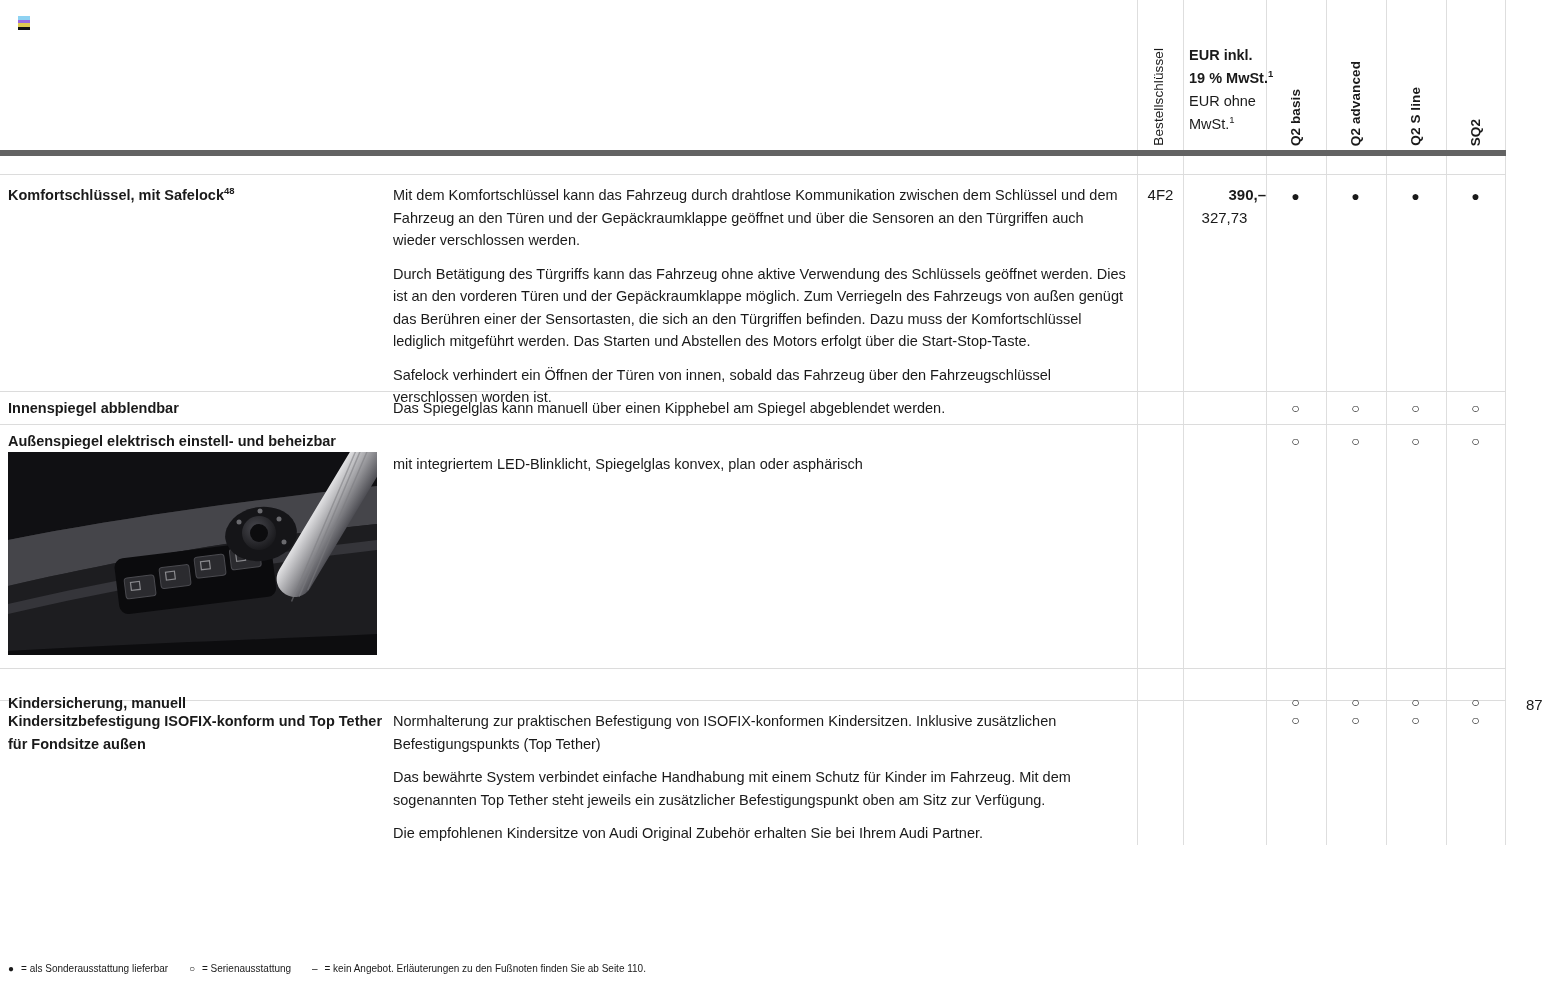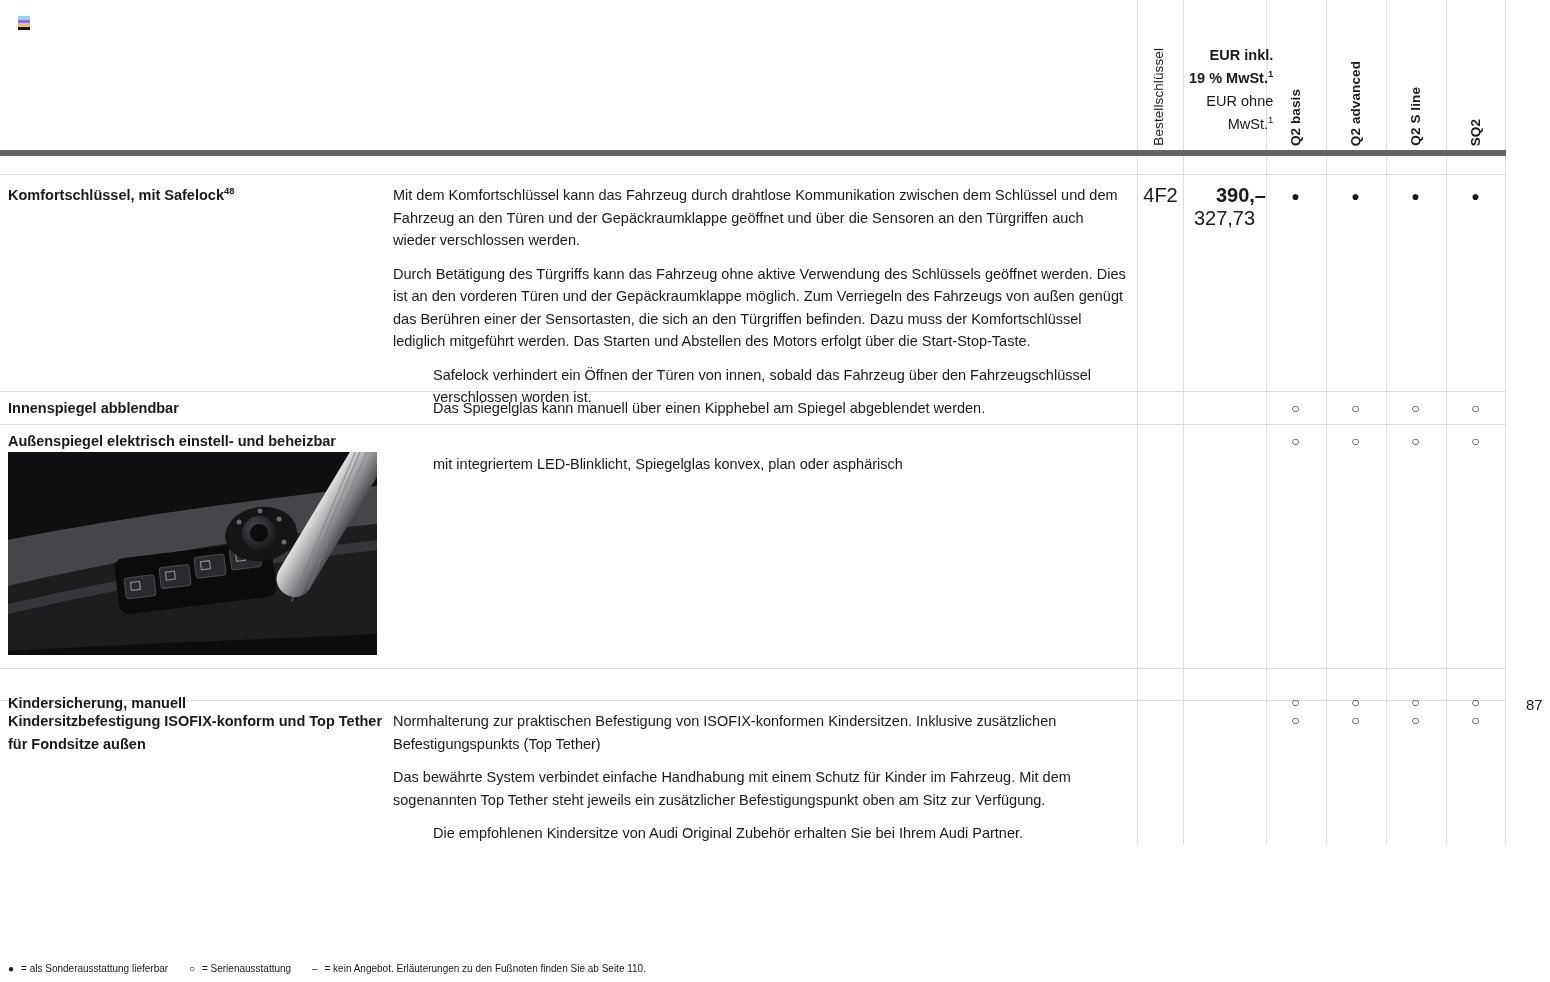--- a/index.html
+++ b/index.html
@@ -12,31 +12,31 @@
 
   
   .vline{position:absolute;top:0;width:1px;height:845px;background:#dedede;}
   .hline{position:absolute;left:0;width:1506px;height:1px;background:#dcdcdc;}
   .thick{position:absolute;left:0;top:150px;width:1506px;height:6px;background:#636363;}
 
   
   .vlabel{position:absolute;bottom:836px;writing-mode:vertical-rl;transform:rotate(180deg);
           font-size:13.5px;letter-spacing:.1px;white-space:nowrap;}
   .vlabel.b{font-weight:700;}
-  .eurhead{position:absolute;left:1189px;top:44px;font-size:14.5px;line-height:23px;text-align:right;}
+  .eurhead{position:absolute;left:1189px;top:44px;font-size:14.5px;line-height:23px;}
   .eurhead .b{font-weight:700;}
   sup{font-size:9.5px;vertical-align:super;line-height:0;}
 
   
   .row{position:absolute;left:0;width:1550px;}
   .feat{position:absolute;left:8px;width:376px;font-weight:700;font-size:14.5px;line-height:23px;}
   .desc{position:absolute;left:393px;width:737px;font-size:14.5px;line-height:22.5px;}
   .desc p{margin:0 0 11px 0;}
-  .desc p:last-child{margin-bottom:0;margin-left:40px;}
-  .cell{position:absolute;text-align:center;font-size:20px;line-height:22.5px;}
+  .desc p:last-child{margin-bottom:0;}
+  .cell{position:absolute;text-align:center;font-size:15px;line-height:22.5px;}
   .code{left:1138px;width:45px;}
   .price{left:1183px;width:83px;}
   .price .pb{font-weight:700;display:block;text-align:right;}
   .price .ps{display:block;}
   .mk{position:absolute;width:59px;text-align:center;font-size:14px;line-height:22.5px;}
   .c1{left:1266px}.c2{left:1326px}.c3{left:1386px}.c4{left:1446px}
 
   .photo{position:absolute;left:8px;top:28px;width:369px;height:203px;display:block;}
 
   .pagenum{position:absolute;left:1526px;top:696px;font-size:15px;}

